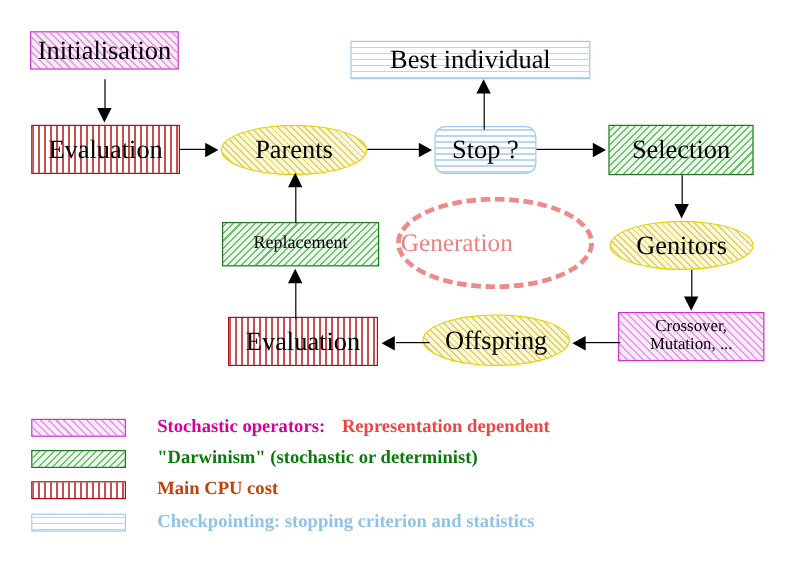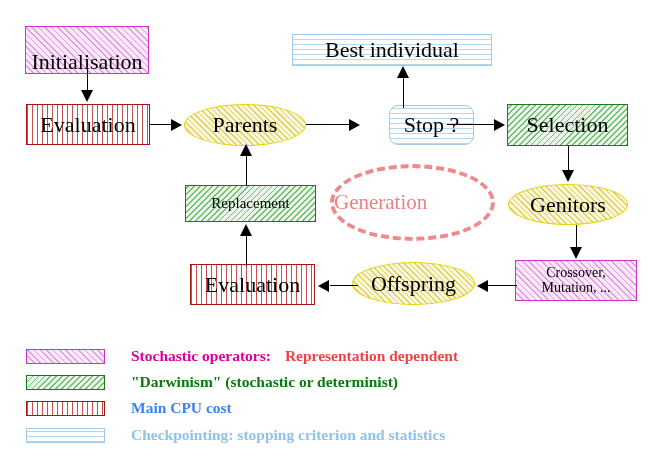--- a/index.html
+++ b/index.html
@@ -58,21 +58,21 @@
         0deg, #b7d7ee 0px, #b7d7ee 1.1px, rgba(255,255,255,0) 1.1px, rgba(255,255,255,0) 5px);
   }
   .fill-yellow {
     border: 1.6px solid #e8d100;
     background-color: #fdf8d8;
     background-image: repeating-linear-gradient(
         45deg, #e0cf6b 0px, #e0cf6b 1.1px, rgba(255,255,255,0) 1.1px, rgba(255,255,255,0) 4px);
   }
 
   .ellipse { border-radius: 50%; }
-  .rounded { border-radius: 9px; margin-left: 27px; }
+  .rounded { border-radius: 9px; }
 
   .node-text-22 { font-size: 22px; }
   .node-text-15 { font-size: 15px; }
   .node-text-14 { font-size: 14px; }
 
   
   .generation {
     position: absolute;
     box-sizing: border-box;
     border: 4px dashed #ef8a8a;
@@ -117,29 +117,29 @@
   }
   .legend-text {
     margin-left: 26px;
     font-size: 15.5px;
     font-weight: bold;
     white-space: pre;
   }
   .lt-magenta { color: #d6009a; }
   .lt-gold    { color: #ef4444; }
   .lt-green   { color: #0a7a0a; }
-  .lt-red     { color: #3b82f6; }
+  .lt-red     { color: #c2410c; }
   .lt-blue    { color: #8fc3e8; }
 </style>
 </head>
 <body>
 
 <div id="canvas">
 
-  <div class="node fill-magenta node-text-22" style="left:25px; top:26px; width:124px; height:48px;align-items:flex-end;">
+  <div class="node fill-magenta node-text-22" style="left:25px; top:26px; width:124px; height:32px;">
     <span class="lbl">Initialisation</span>
   </div>
 
   <div class="node fill-red node-text-22" style="left:26px; top:104px; width:124px; height:41px;">
     <span class="lbl">Evaluation</span>
   </div>
 
   <div class="node fill-yellow ellipse node-text-22" style="left:184px; top:104px; width:122px; height:42px;">
     <span class="lbl">Parents</span>
   </div>

